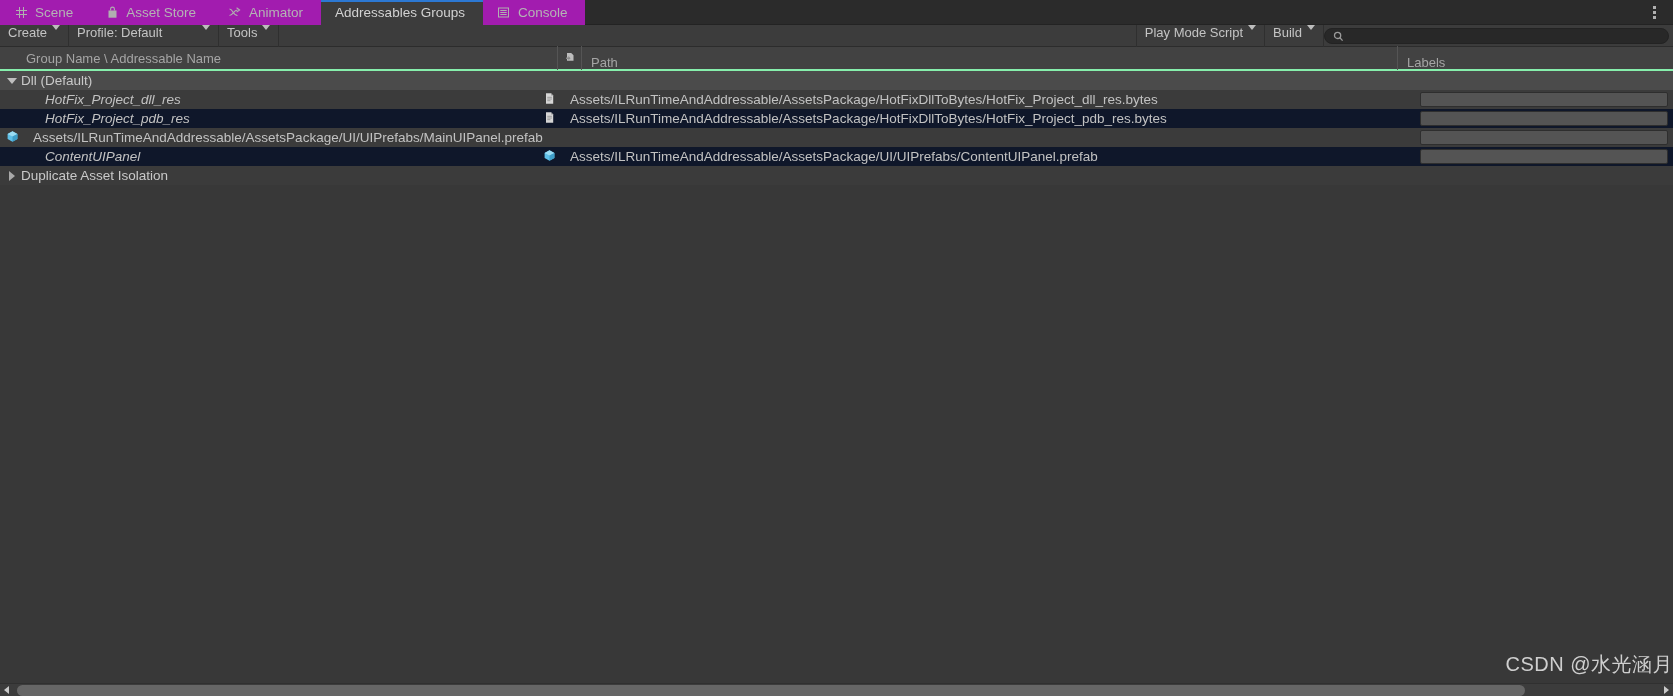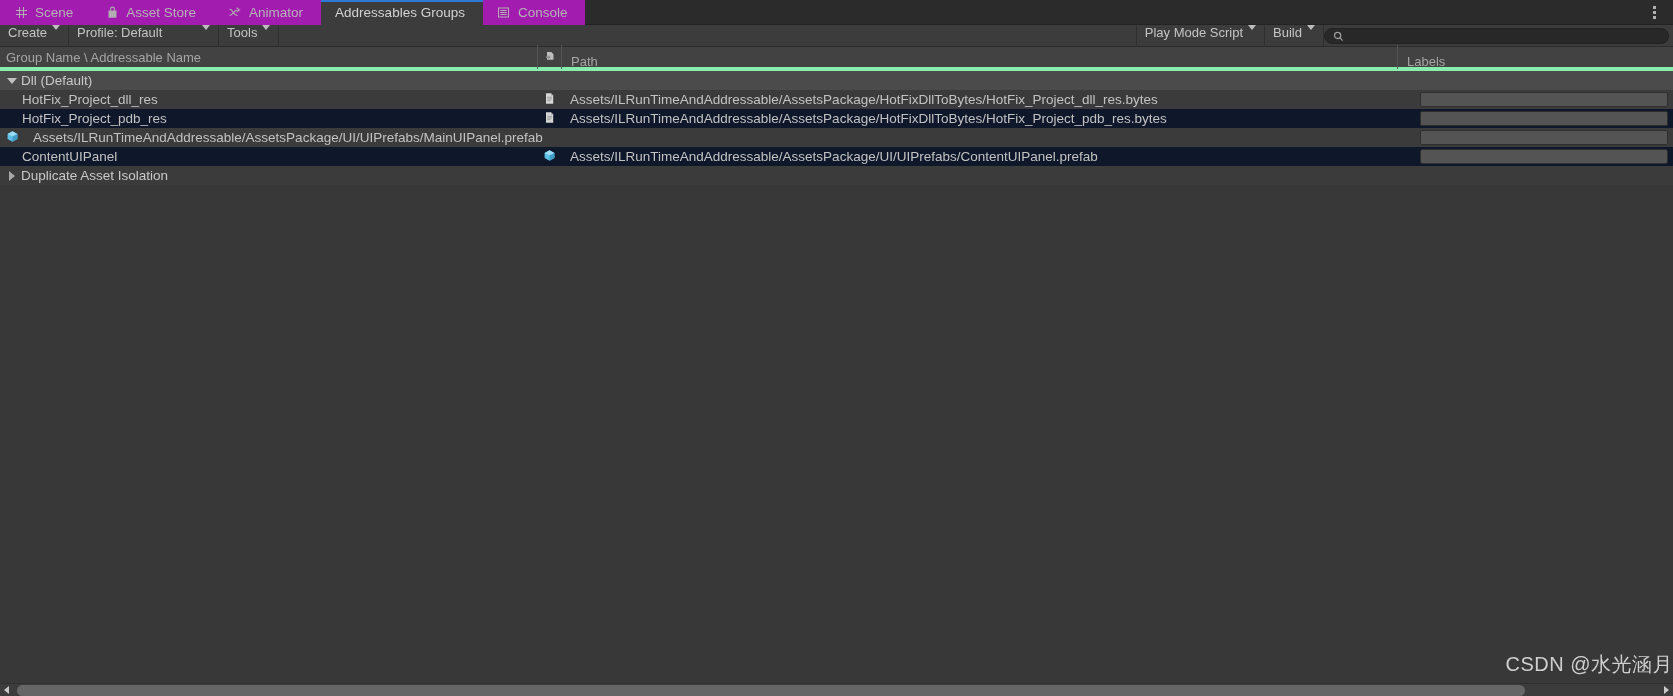--- a/index.html
+++ b/index.html
@@ -127,23 +127,24 @@
   }
   .searchbox .sicon { flex: 0 0 auto; display: flex; }
   .searchbox .stext { flex: 1 1 auto; font-size: 11.5px; color: #7c7c7c; }
 
   
   .colheader {
     height: 24px;
     background: #424242;
     display: flex;
     align-items: center;
-    border-bottom: 4px solid #86efac;
+    border-bottom: 2px solid #86efac;
     font-size: 13px;
     color: #a5a5a5;
+    padding-left: 20px;
   }
   .col-name { width: 537px; padding-left: 6px; position: relative; }
   .col-icon {
     width: 24px;
     display: flex;
     align-items: center;
     justify-content: center;
     border-left: 1px solid #555;
     height: 24px;
   }
@@ -205,21 +206,21 @@
     border-right: 5px solid transparent;
     border-top: 6px solid #bfbfbf;
   }
   .tri-right {
     width: 0; height: 0;
     border-top: 5px solid transparent;
     border-bottom: 5px solid transparent;
     border-left: 6px solid #a8a8a8;
   }
   .name-text { color: #c9c9c9; padding-left: 2px; }
-  .name-text.indent { padding-left: 22px; color: #c2c2c2; }
+  .name-text.indent { padding-left: 45px; color: #c2c2c2; font-style: italic; }
 
   .cell-icon {
     width: 24px;
     display: flex;
     align-items: center;
     justify-content: center;
     height: 19px;
     flex: 0 0 auto;
   }
   .cell-path {

